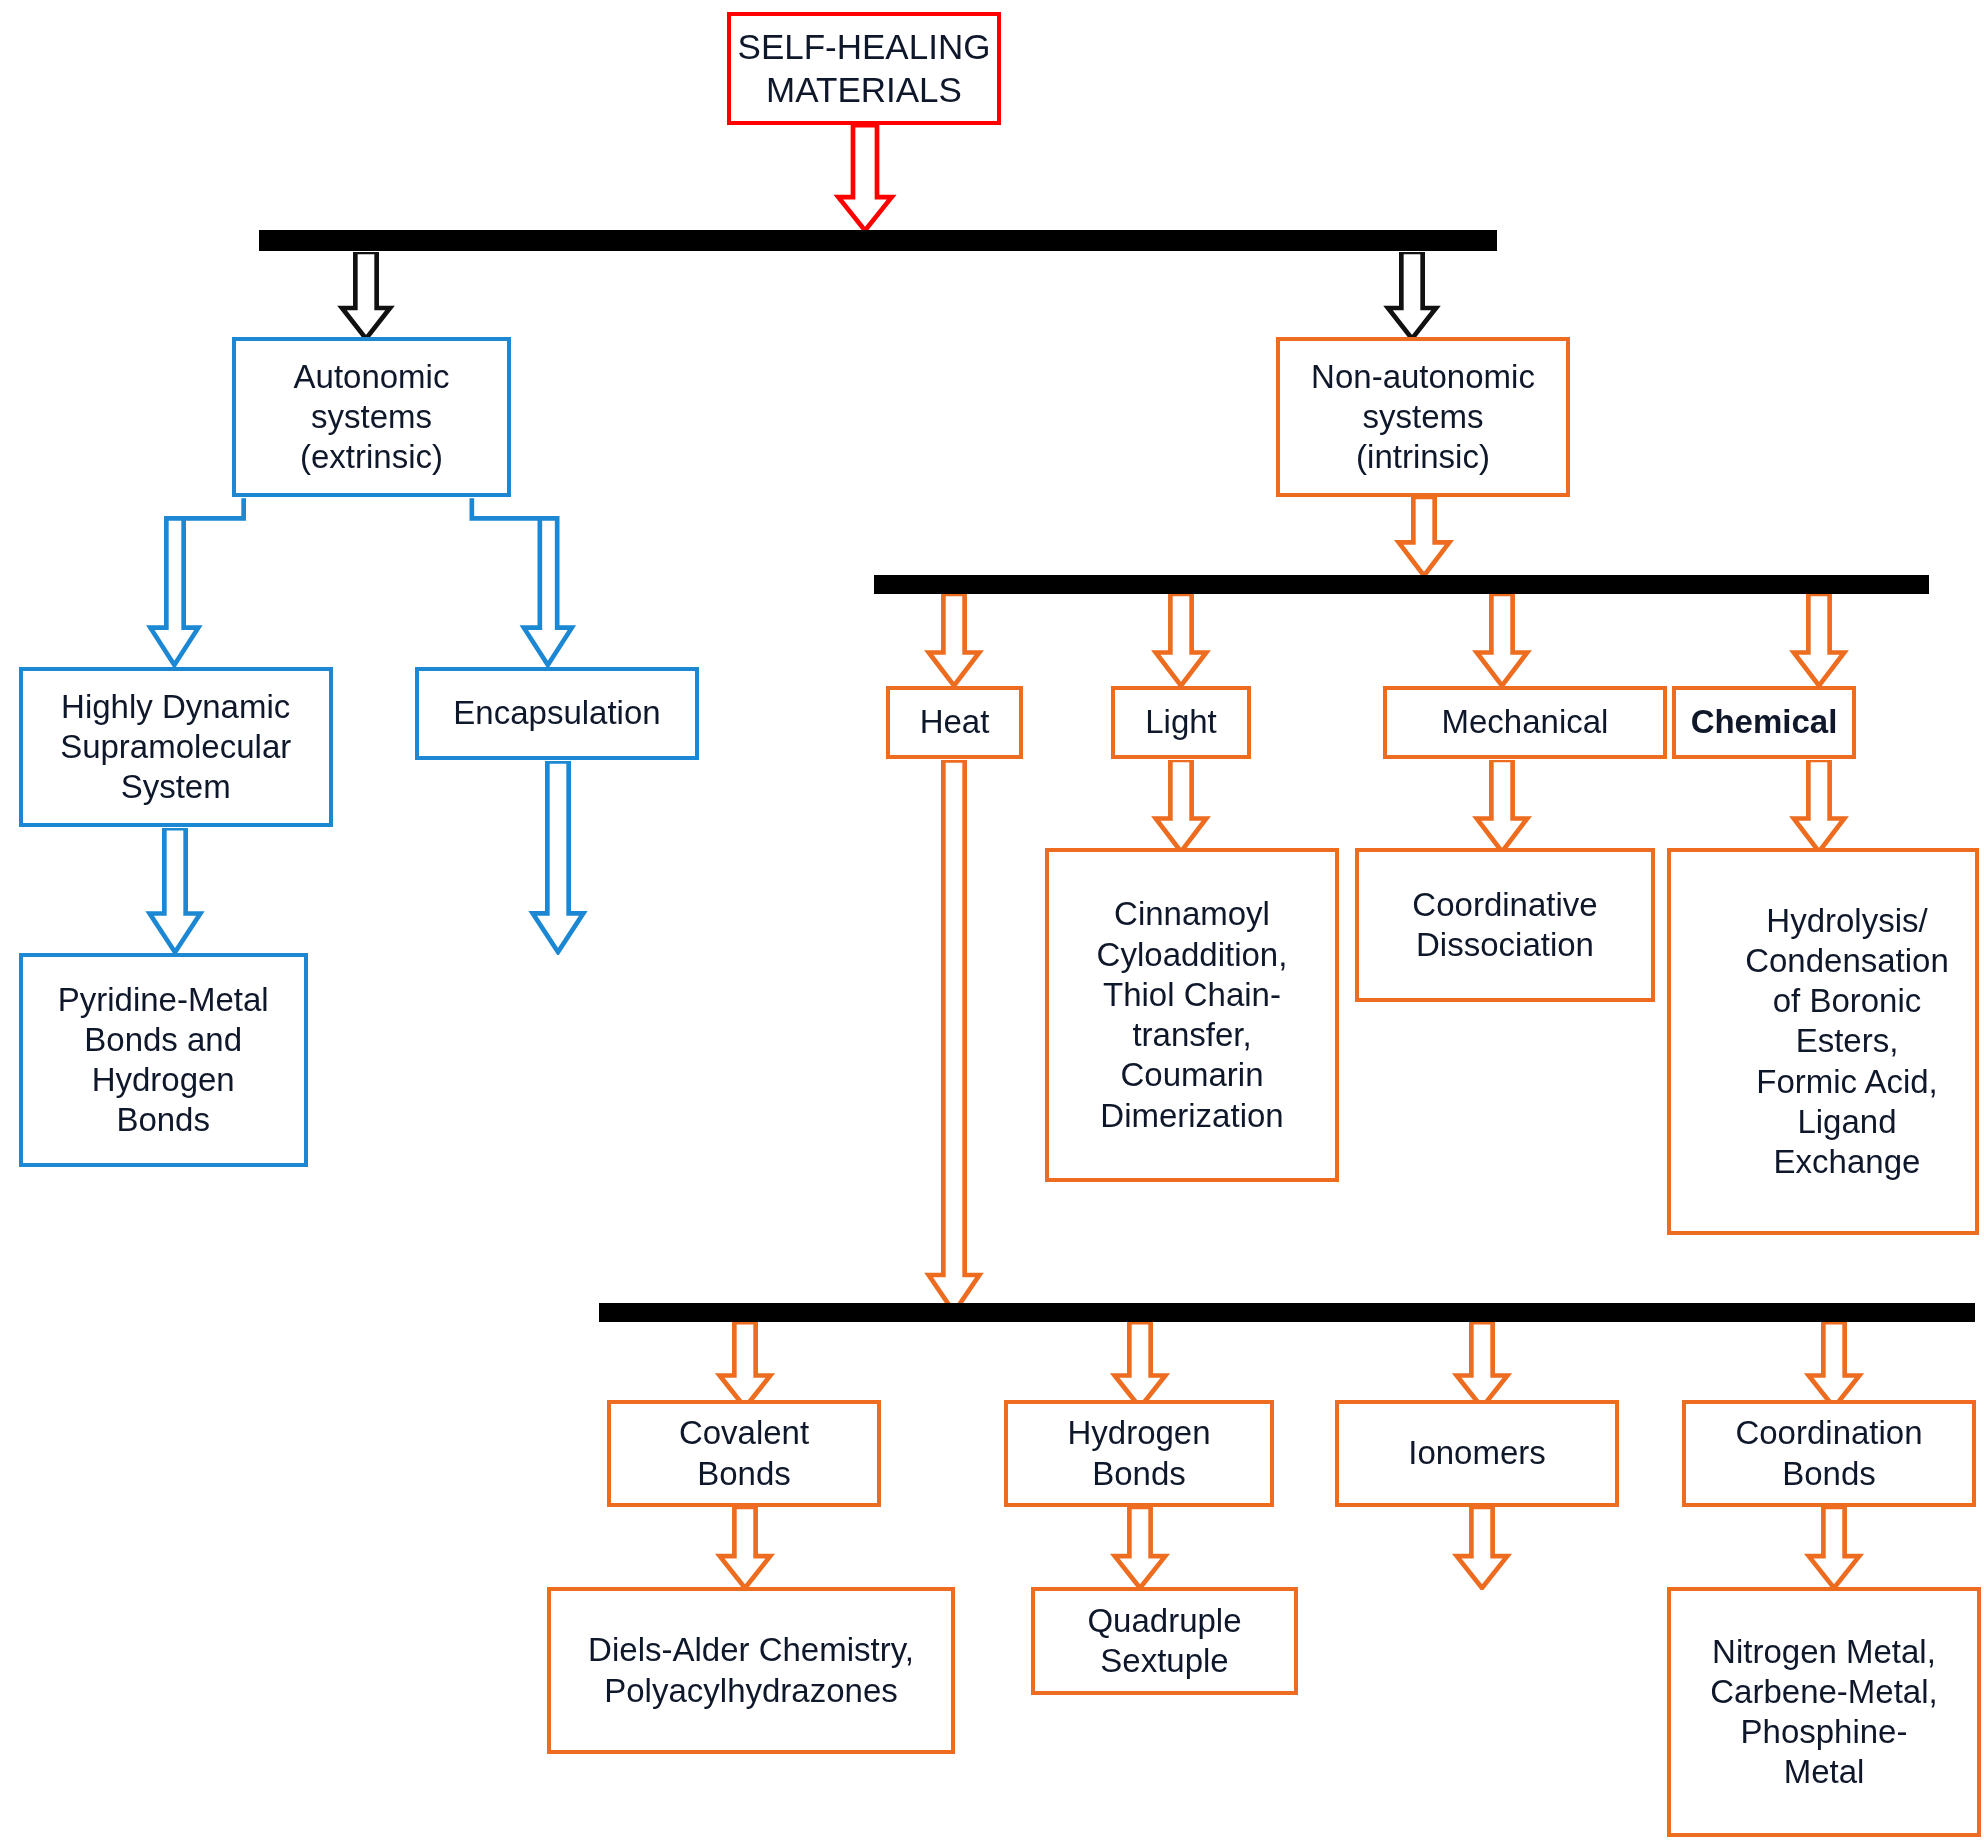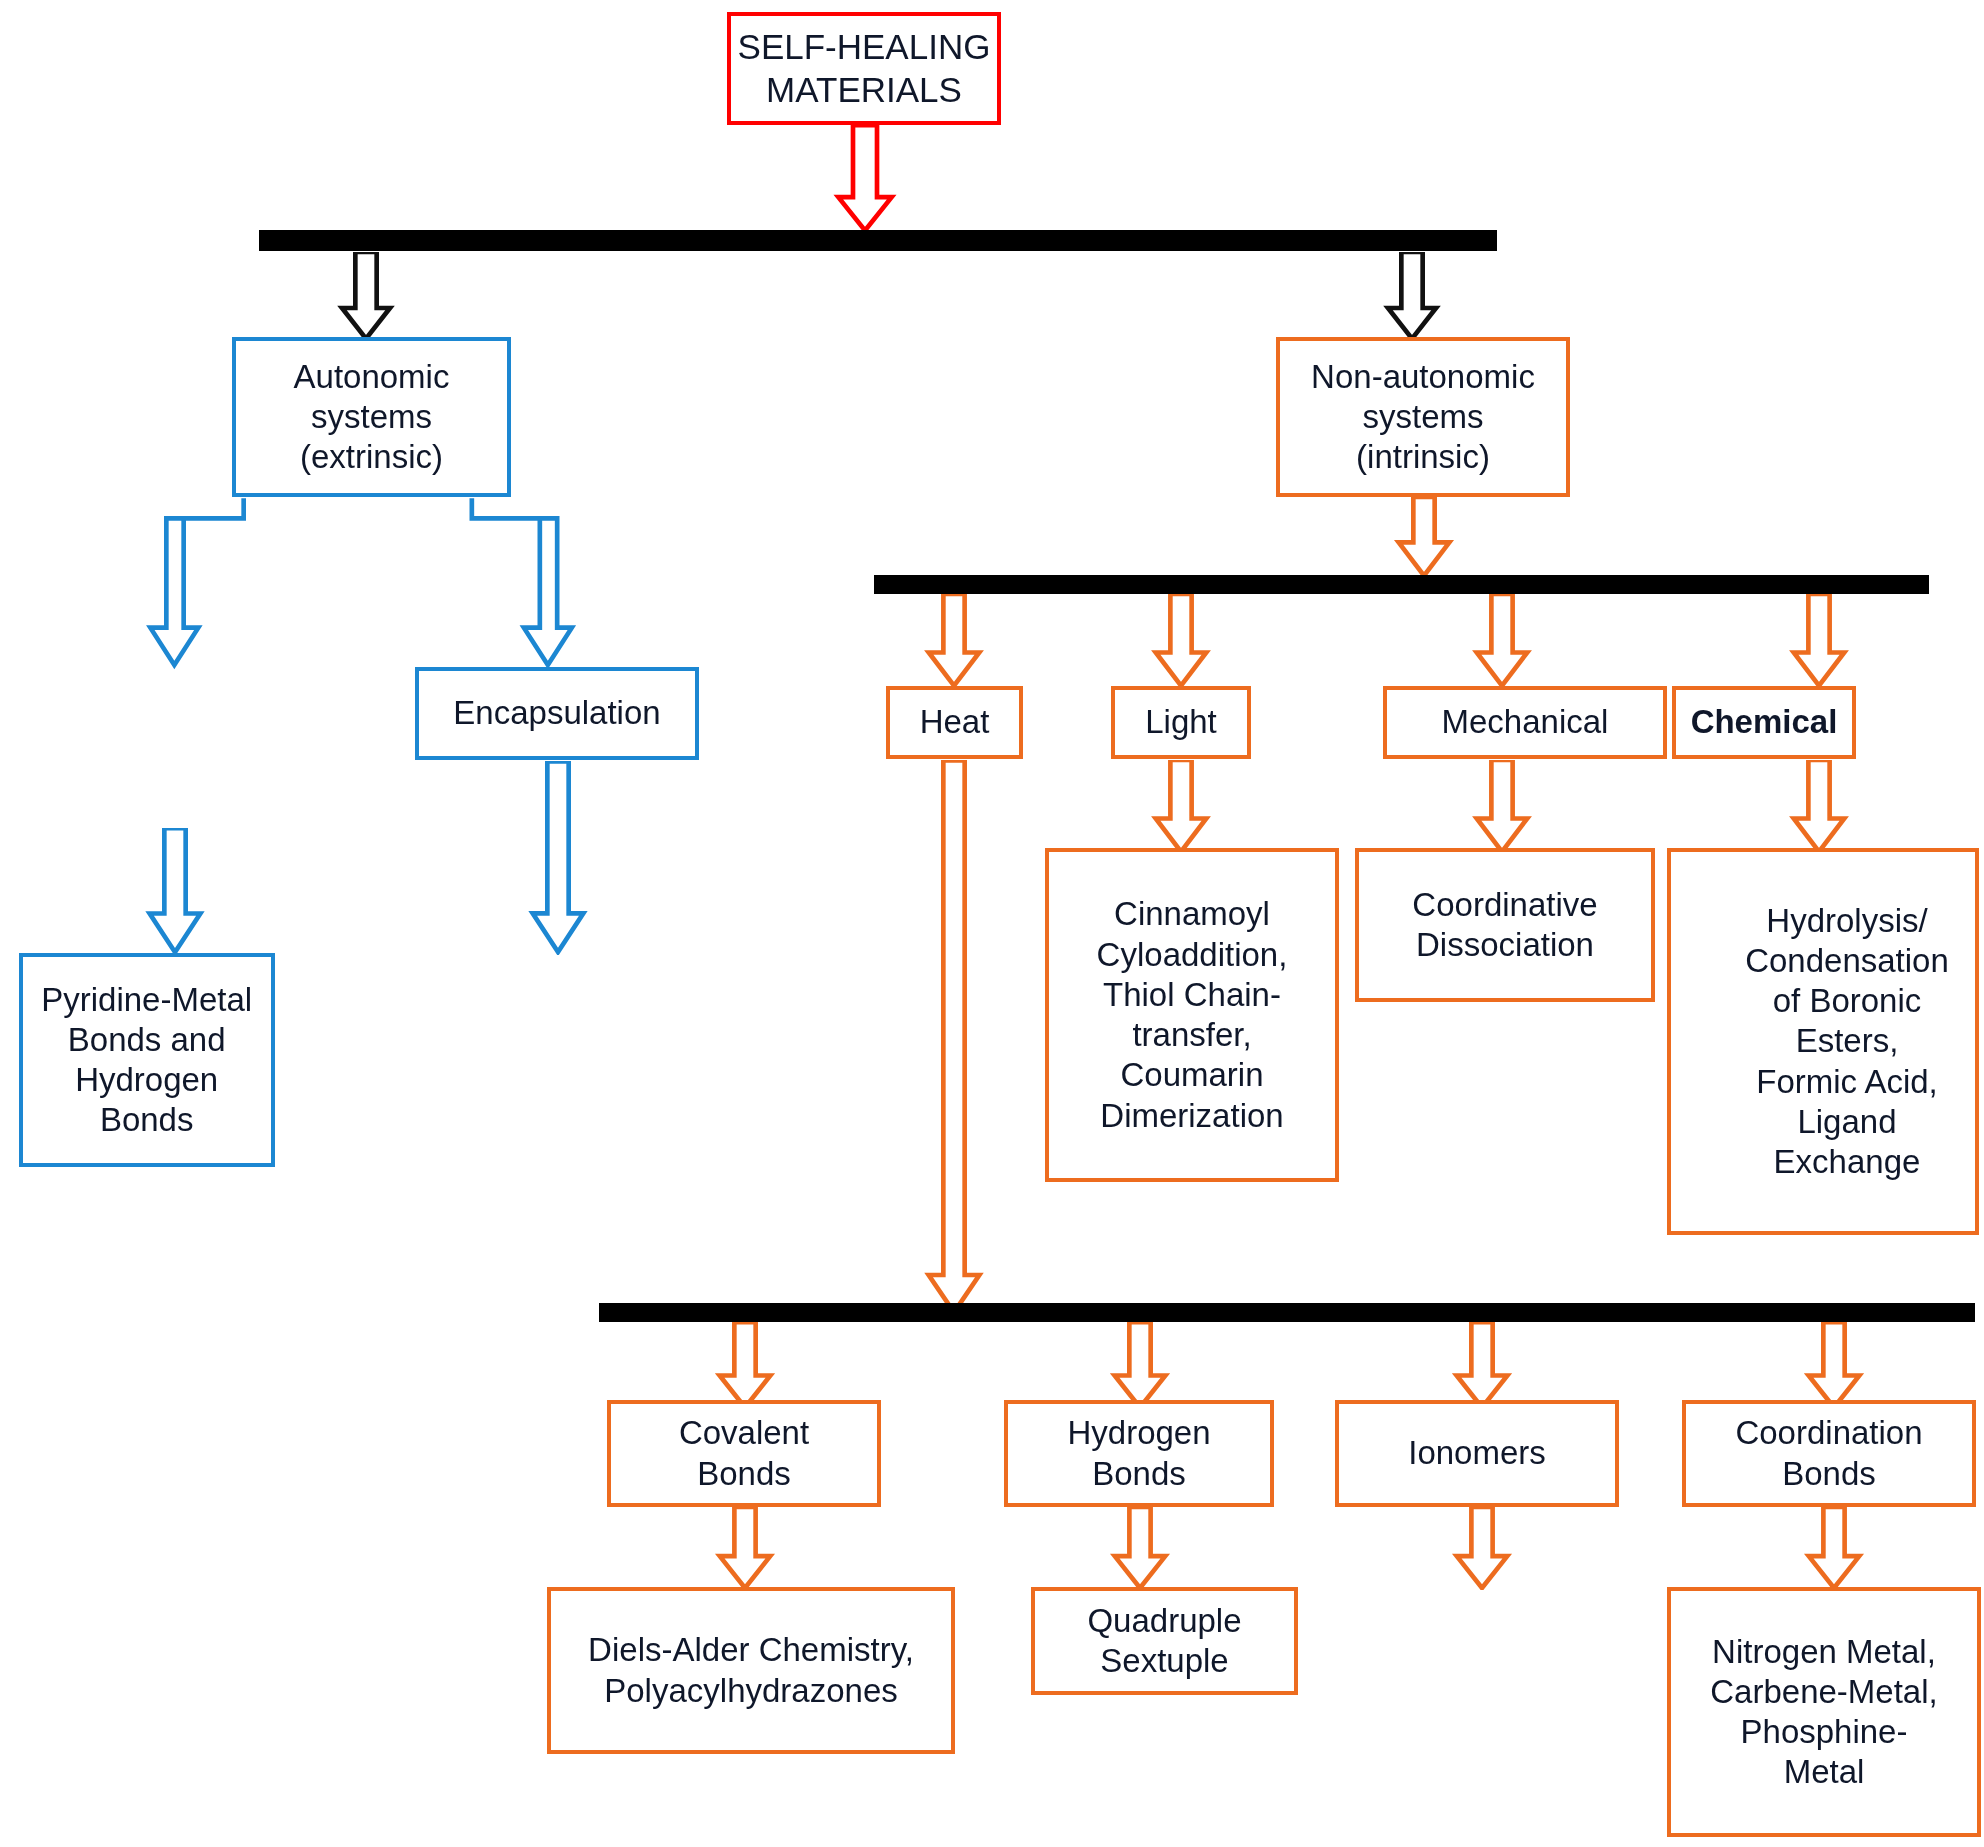--- a/index.html
+++ b/index.html
@@ -74,36 +74,39 @@
       <path d="M256 2 L256 32 L140 32 L140 196 L116 196 L152 252 L188 196 L166 196 L166 32 L256 32" fill="#ffffff" stroke="#1C87D2" stroke-width="7" stroke-linejoin="miter"></path>
     </svg>
   </div>
 
   <div class="arrow" style="left:441px;top:497px;width:187px;height:180px;">
     <svg width="187" height="180" viewBox="0 0 280 270">
       <path d="M46 2 L46 32 L148 32 L148 196 L124 196 L160 252 L196 196 L174 196 L174 32 L46 32" fill="#ffffff" stroke="#1C87D2" stroke-width="7" stroke-linejoin="miter"></path>
     </svg>
   </div>
 
+  <div class="node blue" style="left:18.7px;top:667px;width:314px;height:160px;font-size:33px;">Highly Dynamic
+Supramolecular
+System</div>
 
   <div class="node blue" style="left:415px;top:667px;width:284px;height:93px;font-size:33px;">Encapsulation</div>
 
   <div class="arrow" style="left:143px;top:828px;width:64px;height:127px;">
     <svg width="64" height="127" viewBox="0 0 96 190">
       <path d="M32 0 L32 128 L10 128 L48 186 L86 128 L64 128 L64 0 Z" fill="#ffffff" stroke="#1C87D2" stroke-width="7"></path>
     </svg>
   </div>
 
   <div class="arrow" style="left:526px;top:761px;width:64px;height:194px;">
     <svg width="64" height="194" viewBox="0 0 96 290">
       <path d="M32 0 L32 228 L10 228 L48 286 L86 228 L64 228 L64 0 Z" fill="#ffffff" stroke="#1C87D2" stroke-width="7"></path>
     </svg>
   </div>
 
-  <div class="node blue" style="left:18.7px;top:953px;width:256px;height:214px;font-size:33px;">Pyridine-Metal
+  <div class="node blue" style="left:18.7px;top:953px;width:289px;height:214px;font-size:33px;">Pyridine-Metal
 Bonds and
 Hydrogen
 Bonds</div>
 
 
   <div class="node orange" style="left:1276px;top:337px;width:294px;height:160px;font-size:33px;">Non-autonomic
 systems
 (intrinsic)</div>
 
   <div class="arrow" style="left:1392px;top:497px;width:64px;height:80px;">

